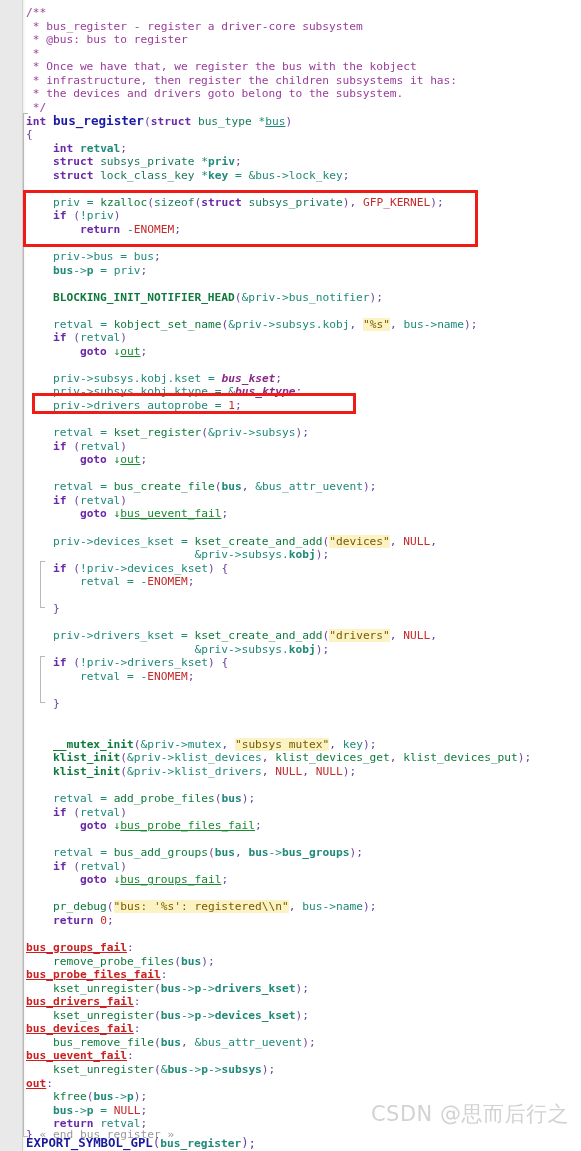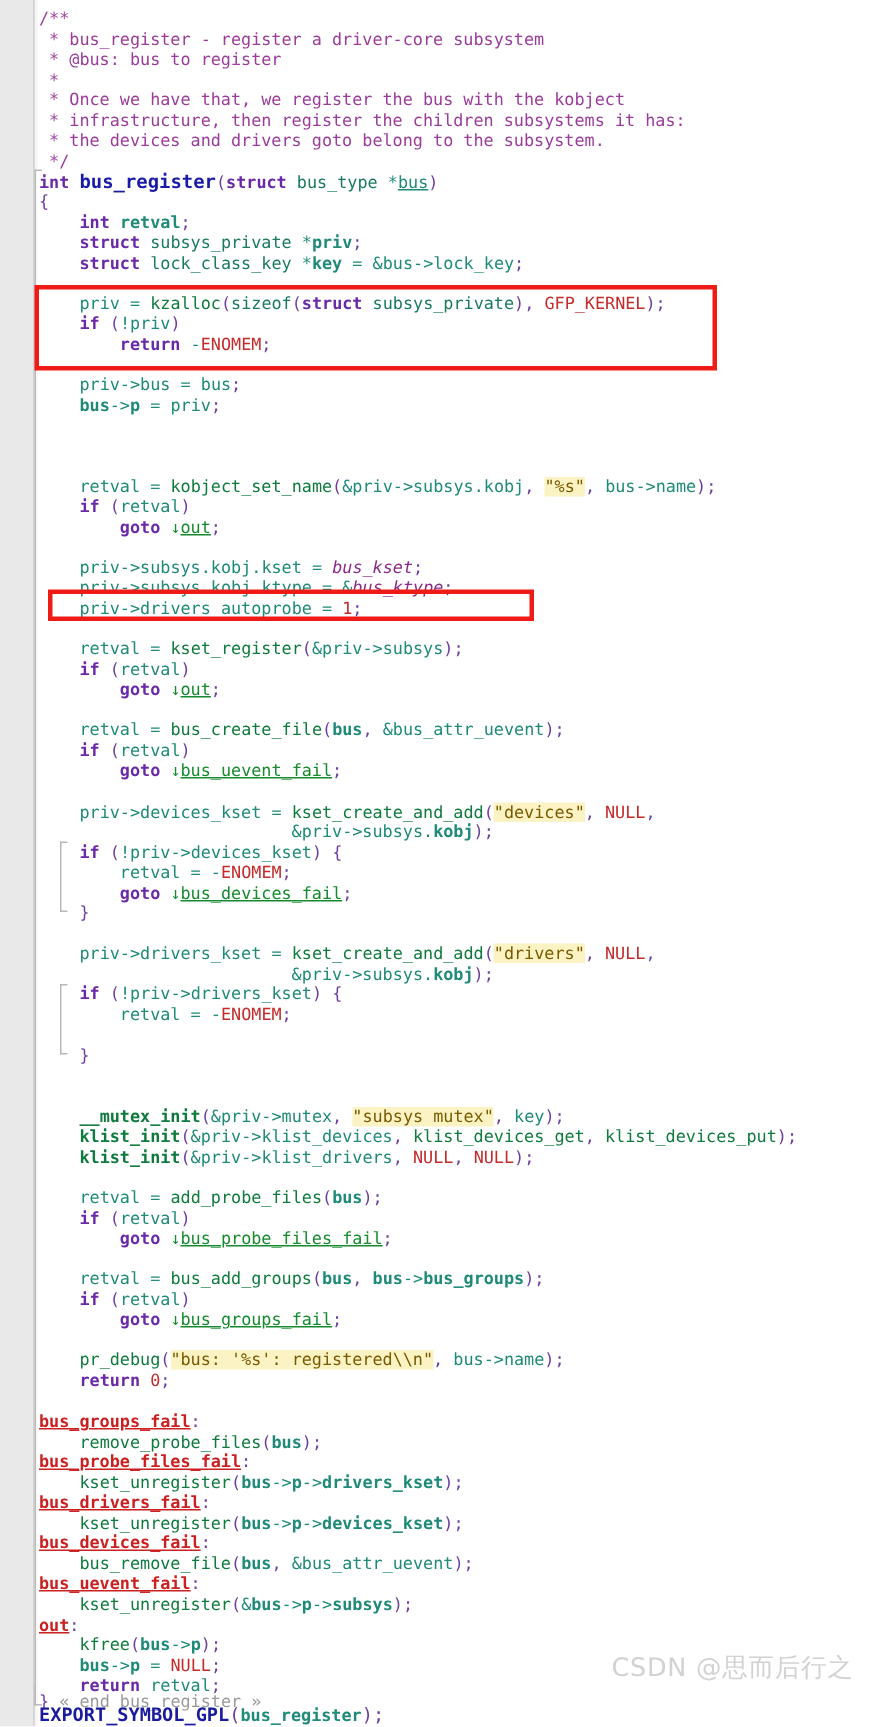--- a/index.html
+++ b/index.html
@@ -50,21 +50,21 @@
   }
 
   
   .cm   { color: #9b3c9b; }                 
   .kw   { color: #6a29a8; font-weight: bold; }                 
   .ty   { color: #1a7a5e; }                 
   .var  { color: #1f8a78; }                 
   .fn   { color: #0f7a3d; font-weight: normal; }  
   .mac  { color: #0f7a3d; font-weight: bold; }  
   .fnd  { color: #1a1aa8; font-weight: bold; }  
-  .glb  { color: #8b2a8b; font-style: italic; font-weight: normal; text-align: center; } 
+  .glb  { color: #8b2a8b; font-style: italic; font-weight: bold; text-align: center; } 
   .con  { color: #c42b2b; }                 
   .num  { color: #c42b2b; }
   .str  { color: #7a5a00; background: #fbf3c4; }  
   .pun  { color: #6a3fa0; }                 
   .opg  { color: #1f8a78; }                 
   .lbl  { color: #cc1f1f; font-weight: bold; text-decoration: underline; }
   .gt   { color: #168a2e; text-decoration: underline; }
   .gtar { color: #168a2e; text-decoration: none; }
   .fold { color: #9a9a9a; }
   .exp  { color: #1a1a9e; font-weight: bold; font-size: 12.4px; margin-top: 28px; }
@@ -89,21 +89,21 @@
   .rail.cap-top    { border-top: 1px solid #b9b9b9; width: 5px; }
   .rail.cap-bottom { border-bottom: 1px solid #b9b9b9; width: 5px; }
   .rail.cap-both   { border-top: 1px solid #b9b9b9; border-bottom: 1px solid #b9b9b9; width: 5px; }
 
   
   #watermark {
     position: absolute;
     right: 12px;
     top: 1100px;
     font-family: "DejaVu Sans", "Liberation Sans", sans-serif;
-    font-size: 17px;
+    font-size: 21px;
     color: #d2d2d2;
     letter-spacing: 0.5px;
     user-select: none;
   }
 </style>
 </head>
 <body>
 
 <div id="gutter"></div>
 <div id="gutter-shadow"></div>
@@ -131,20 +131,21 @@
   <div class="ln" style="top:168.6px">    <span class="kw">struct</span> <span class="ty">lock_class_key</span> <span class="opg">*</span><span class="var" style="font-weight:bold">key</span> <span class="opg">=</span> <span class="opg">&amp;</span><span class="var">bus</span><span class="opg">-&gt;</span><span class="var">lock_key</span><span class="sem">;</span></div>
   <div class="ln" style="top:155.1px">    <span class="kw">struct</span> <span class="ty">subsys_private</span> <span class="opg">*</span><span class="var" style="font-weight:bold">priv</span><span class="sem">;</span></div>
 
   <div class="ln" style="top:195.7px">    <span class="var">priv</span> <span class="opg">=</span> <span class="fn">kzalloc</span><span class="pun">(</span><span class="ty">sizeof</span><span class="pun">(</span><span class="kw">struct</span> <span class="ty">subsys_private</span><span class="pun">)</span><span class="sem">,</span> <span class="con">GFP_KERNEL</span><span class="pun">)</span><span class="sem">;</span></div>
   <div class="ln" style="top:209.3px">    <span class="kw">if</span> <span class="pun">(</span><span class="opg">!</span><span class="var">priv</span><span class="pun">)</span></div>
   <div class="ln" style="top:222.8px">        <span class="kw">return</span> <span class="opg">-</span><span class="con">ENOMEM</span><span class="sem">;</span></div>
 
   <div class="ln" style="top:249.9px">    <span class="var">priv</span><span class="opg">-&gt;</span><span class="var">bus</span> <span class="opg">=</span> <span class="var">bus</span><span class="sem">;</span></div>
   <div class="ln" style="top:263.5px">    <span class="var" style="font-weight:bold">bus</span><span class="opg">-&gt;</span><span class="var" style="font-weight:bold">p</span> <span class="opg">=</span> <span class="var">priv</span><span class="sem">;</span></div>
 
+  <div class="ln" style="top:290.6px">    <span class="mac">BLOCKING_INIT_NOTIFIER_HEAD</span><span class="pun">(</span><span class="opg">&amp;</span><span class="var">priv</span><span class="opg">-&gt;</span><span class="var">bus_notifier</span><span class="pun">)</span><span class="sem">;</span></div>
 
   <div class="ln" style="top:317.7px">    <span class="var">retval</span> <span class="opg">=</span> <span class="fn">kobject_set_name</span><span class="pun">(</span><span class="opg">&amp;</span><span class="var">priv</span><span class="opg">-&gt;</span><span class="var">subsys</span><span class="opg">.</span><span class="var">kobj</span><span class="sem">,</span> <span class="str">"%s"</span><span class="sem">,</span> <span class="var">bus</span><span class="opg">-&gt;</span><span class="var">name</span><span class="pun">)</span><span class="sem">;</span></div>
   <div class="ln" style="top:331.2px">    <span class="kw">if</span> <span class="pun">(</span><span class="var">retval</span><span class="pun">)</span></div>
   <div class="ln" style="top:344.8px">        <span class="kw">goto</span> <span class="gtar">↓</span><span class="gt">out</span><span class="sem">;</span></div>
 
   <div class="ln" style="top:371.9px">    <span class="var">priv</span><span class="opg">-&gt;</span><span class="var">subsys</span><span class="opg">.</span><span class="var">kobj</span><span class="opg">.</span><span class="var">kset</span> <span class="opg">=</span> <span class="glb">bus_kset</span><span class="sem">;</span></div>
   <div class="ln" style="top:385.4px">    <span class="var">priv</span><span class="opg">-&gt;</span><span class="var">subsys</span><span class="opg">.</span><span class="var">kobj</span><span class="opg">.</span><span class="var">ktype</span> <span class="opg">=</span> <span class="opg">&amp;</span><span class="glb">bus_ktype</span><span class="sem">;</span></div>
   <div class="ln" style="top:399.0px">    <span class="var">priv</span><span class="opg">-&gt;</span><span class="var">drivers_autoprobe</span> <span class="opg">=</span> <span class="num">1</span><span class="sem">;</span></div>
 
   <div class="ln" style="top:426.1px">    <span class="var">retval</span> <span class="opg">=</span> <span class="fn">kset_register</span><span class="pun">(</span><span class="opg">&amp;</span><span class="var">priv</span><span class="opg">-&gt;</span><span class="var">subsys</span><span class="pun">)</span><span class="sem">;</span></div>
@@ -152,21 +153,20 @@
   <div class="ln" style="top:453.2px">        <span class="kw">goto</span> <span class="gtar">↓</span><span class="gt">out</span><span class="sem">;</span></div>
 
   <div class="ln" style="top:480.3px">    <span class="var">retval</span> <span class="opg">=</span> <span class="fn">bus_create_file</span><span class="pun">(</span><span class="var" style="font-weight:bold">bus</span><span class="sem">,</span> <span class="opg">&amp;</span><span class="var">bus_attr_uevent</span><span class="pun">)</span><span class="sem">;</span></div>
   <div class="ln" style="top:493.8px">    <span class="kw">if</span> <span class="pun">(</span><span class="var">retval</span><span class="pun">)</span></div>
   <div class="ln" style="top:507.4px">        <span class="kw">goto</span> <span class="gtar">↓</span><span class="gt">bus_uevent_fail</span><span class="sem">;</span></div>
 
   <div class="ln" style="top:534.5px">    <span class="var">priv</span><span class="opg">-&gt;</span><span class="var">devices_kset</span> <span class="opg">=</span> <span class="fn">kset_create_and_add</span><span class="pun">(</span><span class="str">"devices"</span><span class="sem">,</span> <span class="con">NULL</span><span class="sem">,</span></div>
   <div class="ln" style="top:548.0px">                         <span class="opg">&amp;</span><span class="var">priv</span><span class="opg">-&gt;</span><span class="var">subsys</span><span class="opg">.</span><span class="var" style="font-weight:bold">kobj</span><span class="pun">)</span><span class="sem">;</span></div>
   <div class="ln" style="top:561.6px">    <span class="kw">if</span> <span class="pun">(</span><span class="opg">!</span><span class="var">priv</span><span class="opg">-&gt;</span><span class="var">devices_kset</span><span class="pun">)</span> <span class="pun">{</span></div>
   <div class="ln" style="top:575.1px">        <span class="var">retval</span> <span class="opg">=</span> <span class="opg">-</span><span class="con">ENOMEM</span><span class="sem">;</span></div>
-  <div class="ln" style="top:588.7px">        <span class="kw">goto</span> <span class="gtar">↓</span><span class="gt">bus_devices_fail</span><span class="sem">;</span></div>
   <div class="ln" style="top:602.2px">    <span class="pun">}</span></div>
 
   <div class="ln" style="top:629.3px">    <span class="var">priv</span><span class="opg">-&gt;</span><span class="var">drivers_kset</span> <span class="opg">=</span> <span class="fn">kset_create_and_add</span><span class="pun">(</span><span class="str">"drivers"</span><span class="sem">,</span> <span class="con">NULL</span><span class="sem">,</span></div>
   <div class="ln" style="top:642.9px">                         <span class="opg">&amp;</span><span class="var">priv</span><span class="opg">-&gt;</span><span class="var">subsys</span><span class="opg">.</span><span class="var" style="font-weight:bold">kobj</span><span class="pun">)</span><span class="sem">;</span></div>
   <div class="ln" style="top:656.4px">    <span class="kw">if</span> <span class="pun">(</span><span class="opg">!</span><span class="var">priv</span><span class="opg">-&gt;</span><span class="var">drivers_kset</span><span class="pun">)</span> <span class="pun">{</span></div>
   <div class="ln" style="top:670.0px">        <span class="var">retval</span> <span class="opg">=</span> <span class="opg">-</span><span class="con">ENOMEM</span><span class="sem">;</span></div>
   <div class="ln" style="top:697.1px">    <span class="pun">}</span></div>
 
   <div class="ln" style="top:737.7px">    <span class="mac">__mutex_init</span><span class="pun">(</span><span class="opg">&amp;</span><span class="var">priv</span><span class="opg">-&gt;</span><span class="var">mutex</span><span class="sem">,</span> <span class="str">"subsys mutex"</span><span class="sem">,</span> <span class="var">key</span><span class="pun">)</span><span class="sem">;</span></div>
   <div class="ln" style="top:751.3px">    <span class="mac">klist_init</span><span class="pun">(</span><span class="opg">&amp;</span><span class="var">priv</span><span class="opg">-&gt;</span><span class="var">klist_devices</span><span class="sem">,</span> <span class="fn">klist_devices_get</span><span class="sem">,</span> <span class="fn">klist_devices_put</span><span class="pun">)</span><span class="sem">;</span></div>

